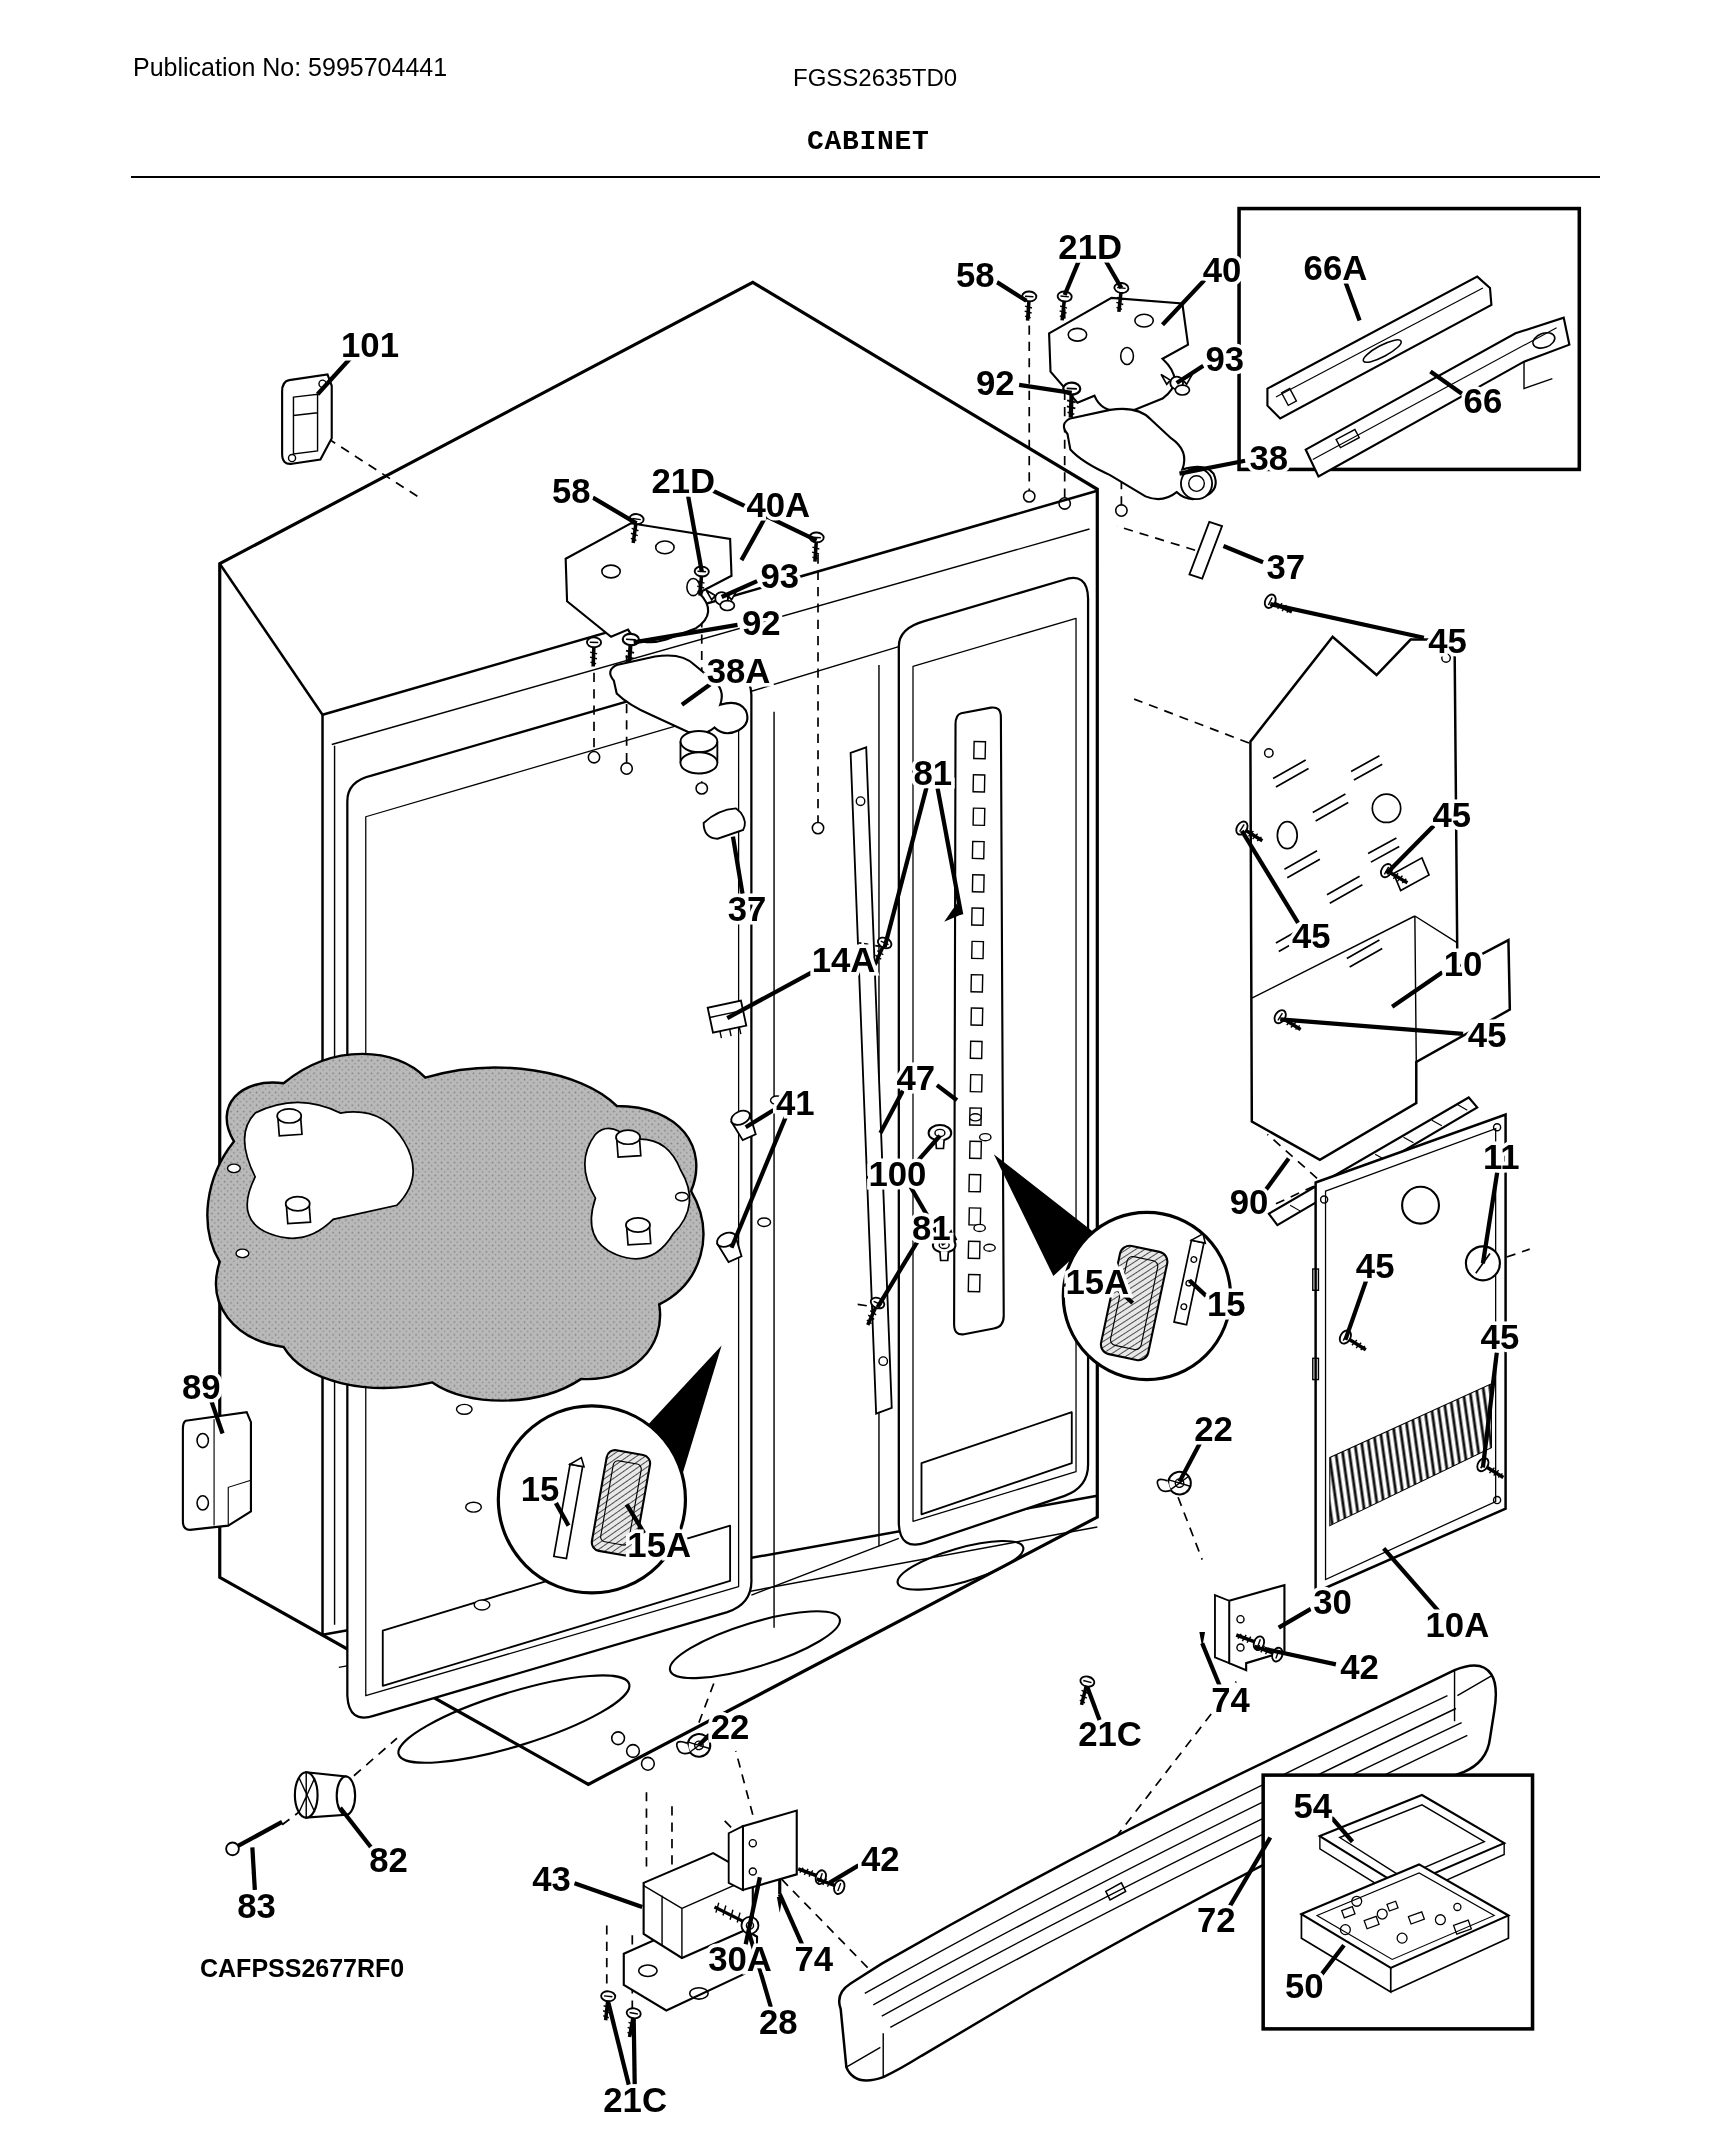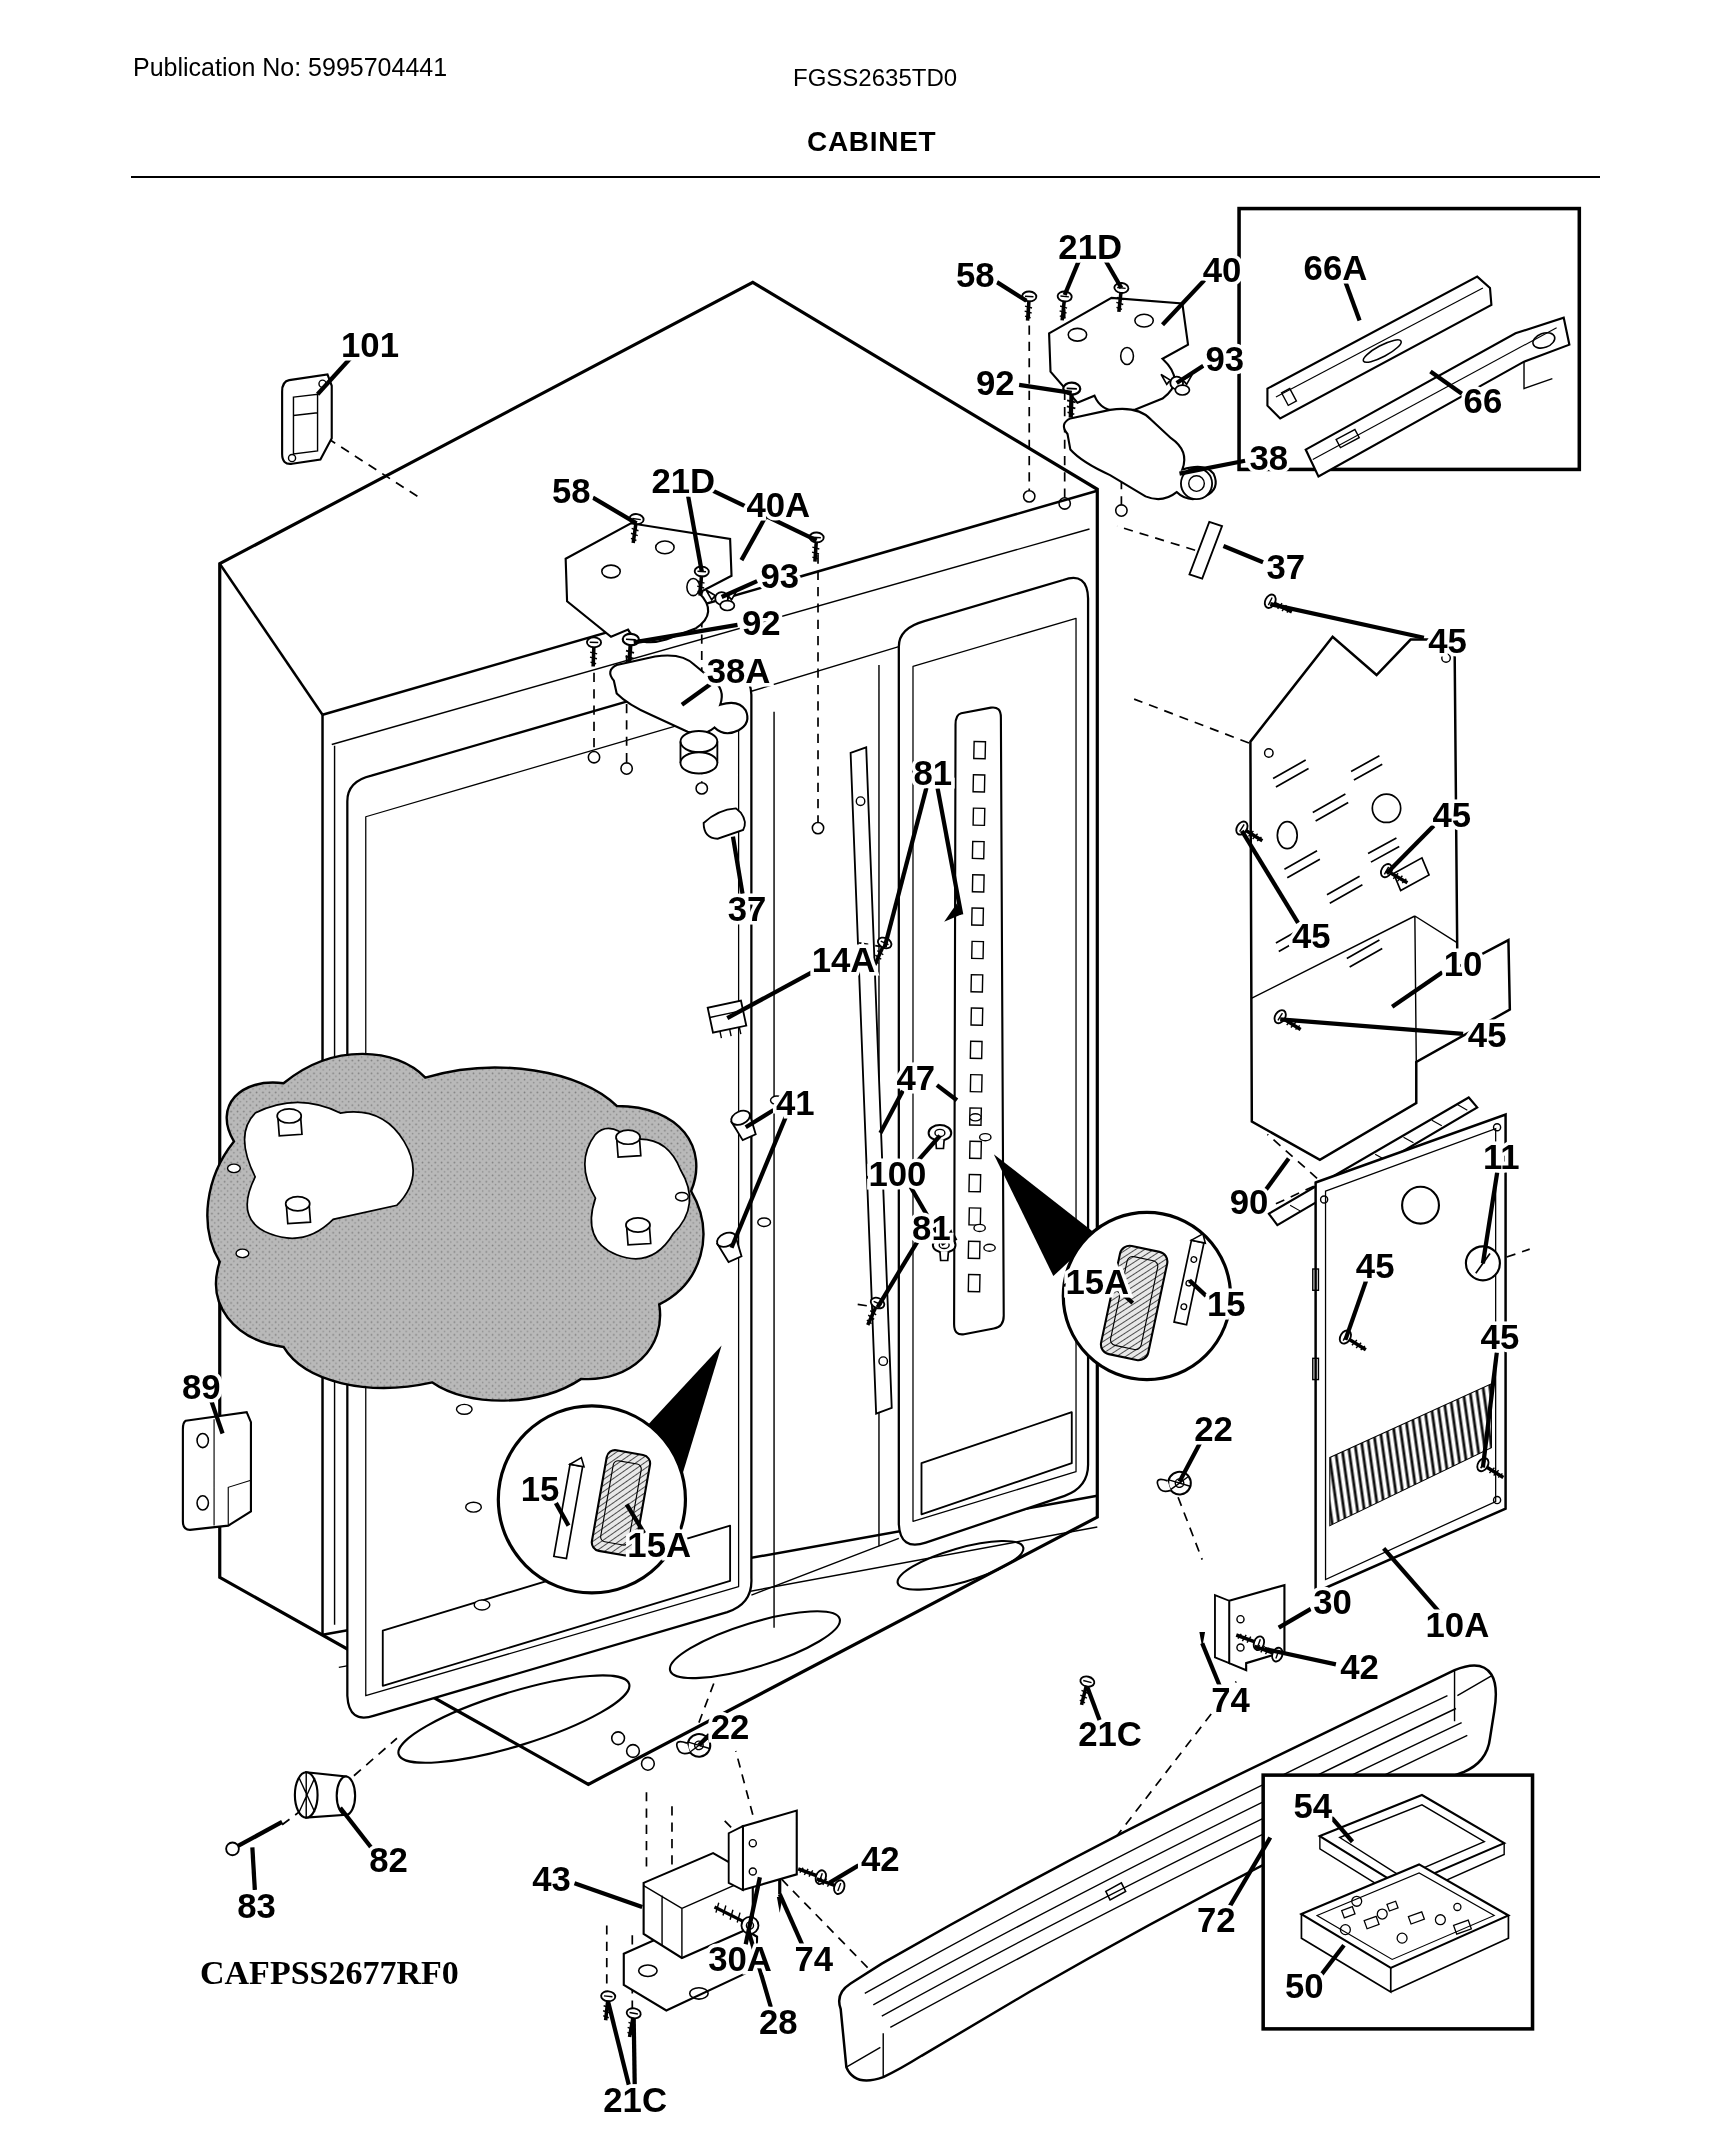--- a/index.html
+++ b/index.html
@@ -1,22 +1,22 @@
 <!DOCTYPE html>
 <html style="font-size:11.3px"><head>
 <meta charset="utf-8">
 <style>
   html,body{margin:0;padding:0;background:#fff;}
   body{width:1731px;height:2129px;position:relative;font-family:"Liberation Sans",sans-serif;color:#000;}
   .hdr{position:absolute;white-space:nowrap;}
   #pubno{left:133px;top:53px;font-size:25px;}
   #model{left:793px;top:64px;font-size:24px;}
-  #title{left:807px;top:126px;font-size:28px;font-weight:bold;letter-spacing:0.7px;}
+  #title{left:807px;top:126px;font-size:28px;font-weight:bold;letter-spacing:0.7px;font-family:Liberation Mono, monospace;}
   #rule{position:absolute;left:131px;top:176px;width:1469px;border-top:2.8px solid #000;height:0;}
-  #diagcode{left:200px;top:1954px;font-size:34px;font-weight:bold;letter-spacing:0px;font-family:Liberation Serif, serif;}
+  #diagcode{left:200px;top:1954px;font-size:25px;font-weight:bold;letter-spacing:0px;}
   svg{position:absolute;left:0;top:0;}
   .ln{stroke:#000;fill:none;}
   .fw{fill:#fff;stroke:#000;}
   .callout-text{font-family:"Liberation Sans",sans-serif;font-weight:bold;font-size:49px;paint-order:stroke;stroke:#fff;stroke-width:10px;fill:#000;}
 </style>
 </head>
 <body>
 
 <div class="hdr" id="pubno">Publication No: 5995704441</div>
 <div class="hdr" id="model">FGSS2635TD0</div>

